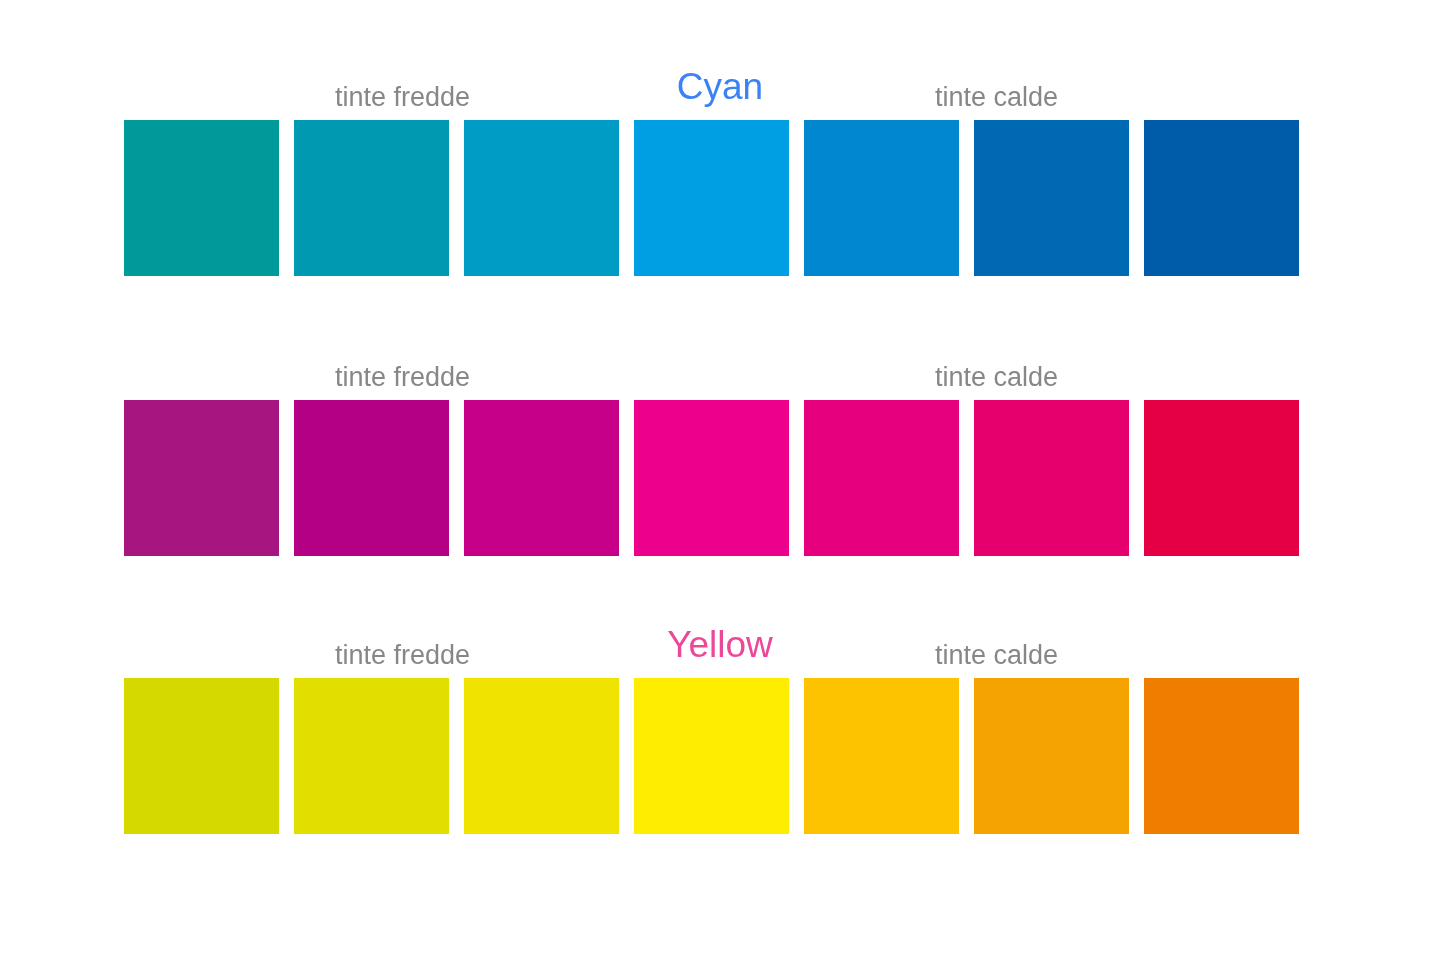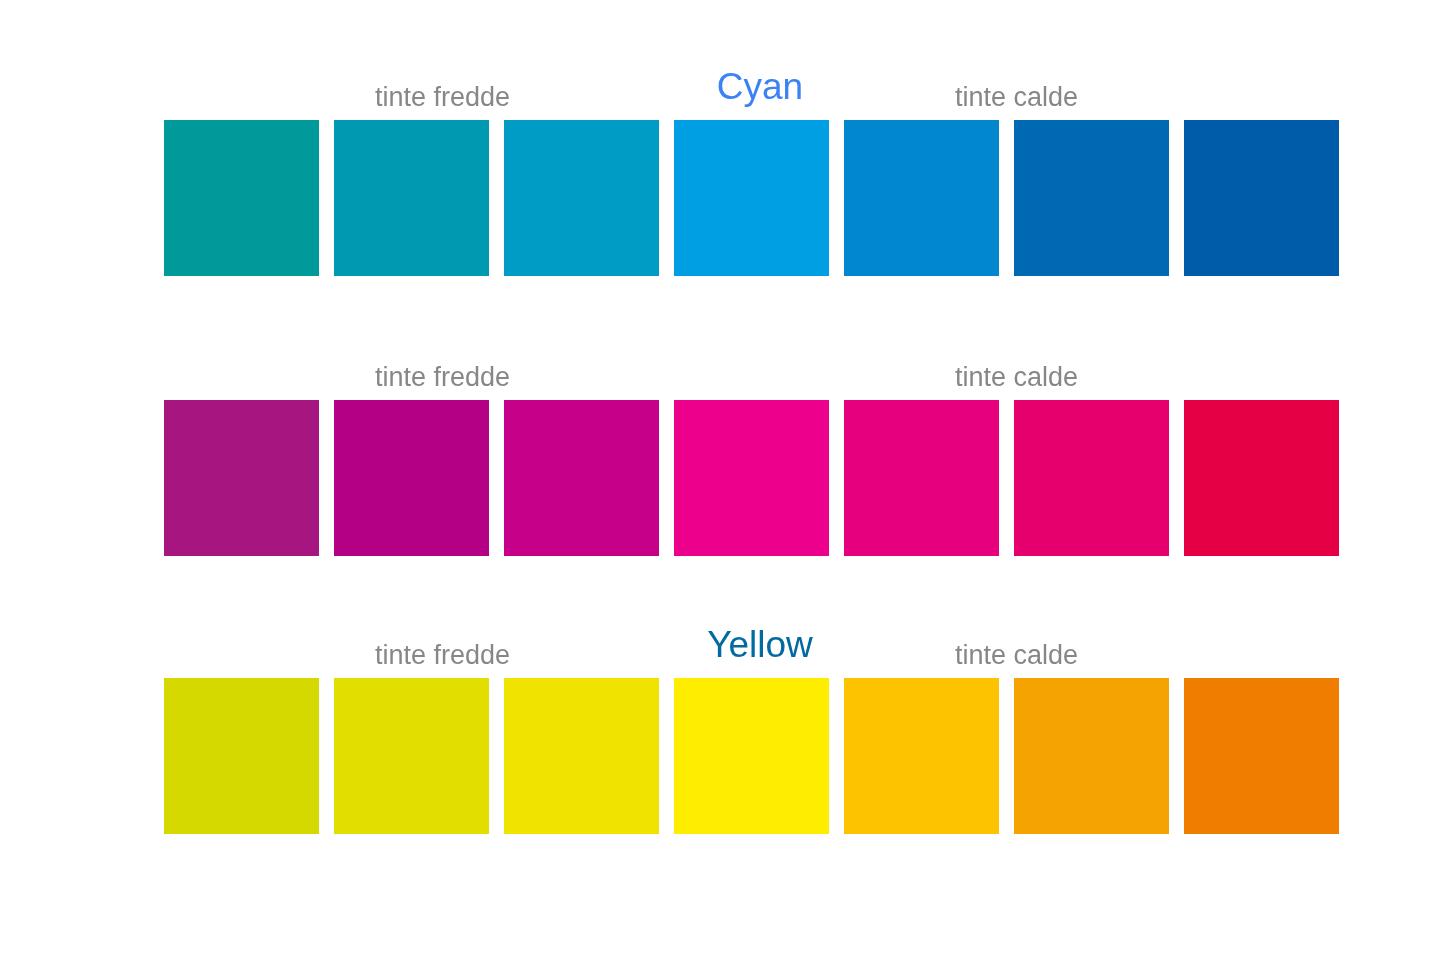--- a/index.html
+++ b/index.html
@@ -11,21 +11,20 @@
     width: 1434px;
     height: 964px;
     font-family: "Liberation Sans", sans-serif;
     overflow: hidden;
   }
   #page {
     position: relative;
     width: 1243px;
     height: 964px;
     background: #ffffff;
-    margin-left: 40px;
   }
 
   
   .palette-row {
     position: absolute;
     left: 124px;
     width: 1190px;
   }
   .row-cyan    { top: 68px;  }
   .row-magenta { top: 348px; }
@@ -39,21 +38,21 @@
   .label-cold,
   .label-warm {
     position: absolute;
     top: 16px;
     font-size: 27px;
     color: #878787;
     white-space: nowrap;
     line-height: 1;
   }
   .label-cold { left: 211px; }
-  .label-warm { left: 791px; }
+  .label-warm { left: 811px; }
 
   .row-title {
     position: absolute;
     top: 0px;
     left: 471px;
     width: 250px;
     text-align: center;
     font-size: 37px;
     color: #000000;
     line-height: 1;
@@ -106,21 +105,21 @@
       <div class="swatch" style="background-color: rgb(236, 0, 140);"></div>
       <div class="swatch" style="background-color: rgb(230, 0, 126);"></div>
       <div class="swatch" style="background-color: rgb(229, 0, 109);"></div>
       <div class="swatch" style="background-color: rgb(229, 0, 70);"></div>
     </div>
   </div>
 
   <div class="palette-row row-yellow">
     <div class="row-labels">
       <span class="label-cold" style="color: rgb(135, 135, 135);">tinte fredde</span>
-      <span class="row-title" style="color: #0369a1;">Yellow</span>
+      <span class="row-title" style="color: #ec4899;">Yellow</span>
       <span class="label-warm" style="color: rgb(135, 135, 135);">tinte calde</span>
     </div>
     <div class="swatch-strip">
       <div class="swatch" style="background-color: rgb(214, 217, 0);"></div>
       <div class="swatch" style="background-color: rgb(226, 223, 0);"></div>
       <div class="swatch" style="background-color: rgb(240, 227, 0);"></div>
       <div class="swatch" style="background-color: rgb(255, 237, 0);"></div>
       <div class="swatch" style="background-color: rgb(253, 195, 0);"></div>
       <div class="swatch" style="background-color: rgb(245, 163, 0);"></div>
       <div class="swatch" style="background-color: rgb(239, 125, 0);"></div>

